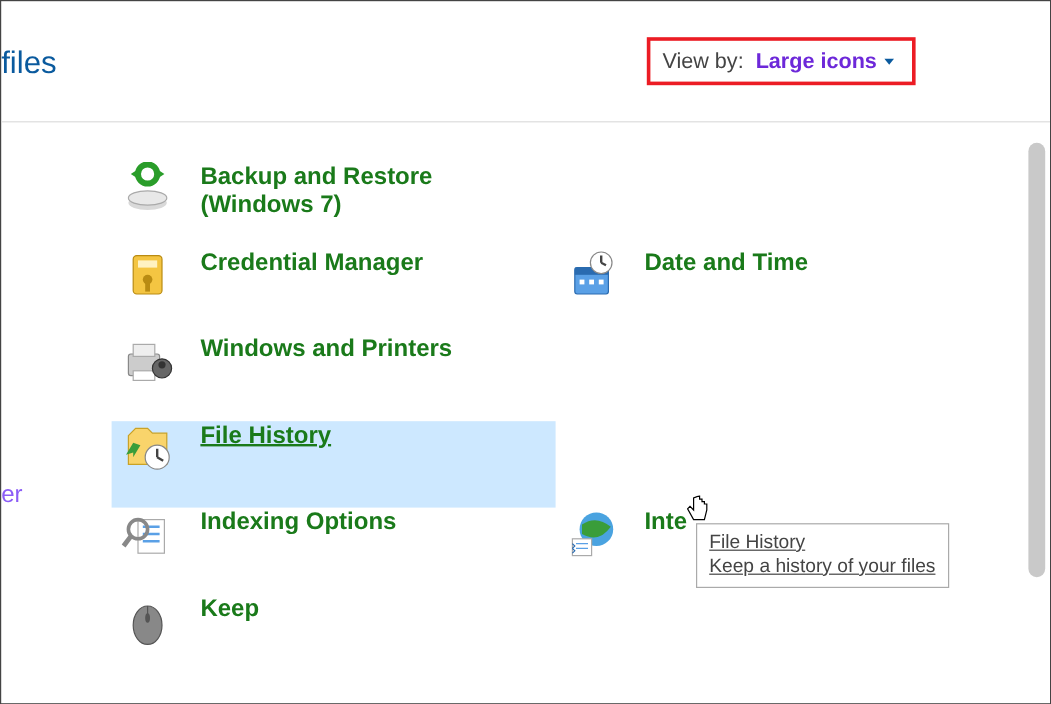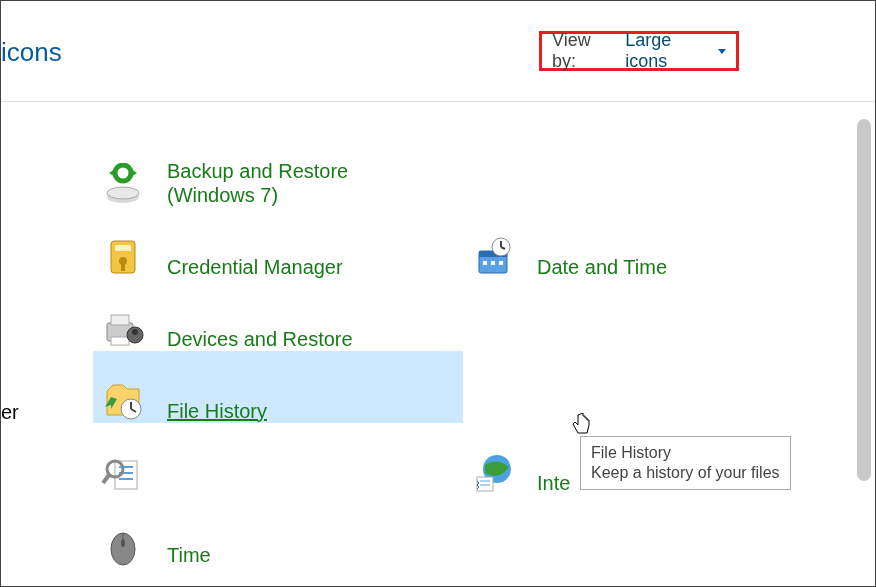--- a/index.html
+++ b/index.html
@@ -1,41 +1,41 @@
 <!DOCTYPE html>
 <html><head>
 <meta charset="utf-8">
 <style>
   html,body{margin:0;padding:0;font-family:"Segoe UI",Arial,sans-serif;background:#fff;color:#222;}
   .frame{width:876px;height:587px;position:relative;border:1px solid #444;box-sizing:border-box;overflow:hidden;}
   .title-cut{position:absolute;top:36px;left:0;font-size:26px;color:#0a5a9e;}
-  .viewby-box{position:absolute;top:30px;left:538px;width:200px;height:40px;border:3px solid #ec1c24;box-sizing:border-box;display:flex;align-items:center;padding:0 10px;font-size:18px;}
+  .viewby-box{position:absolute;top:30px;left:538px;width:224px;height:40px;border:3px solid #ec1c24;box-sizing:border-box;display:flex;align-items:center;padding:0 10px;font-size:18px;}
   .viewby-box .lbl{color:#444;margin-right:10px;}
-  .viewby-box .val{color:#0c4a6e;}
+  .viewby-box .val{color:#6d28d9;font-weight:bold;}
   .viewby-box .caret{width:0;height:0;border-left:4px solid transparent;border-right:4px solid transparent;border-top:5px solid #0a5a9e;margin-left:6px;}
   .divider{position:absolute;top:100px;left:0;right:0;border-top:1px solid #ddd;}
   .grid{position:absolute;top:134px;left:92px;right:40px;bottom:0;}
   .row{display:flex;}
-  .cell{width:370px;height:72px;display:flex;align-items:flex-end;box-sizing:border-box;padding-left:8px;}
+  .cell{width:370px;height:72px;display:flex;align-items:flex-start;box-sizing:border-box;padding-left:8px;font-weight:bold;}
   .cell.hover{background:#cde8ff;}
   .icon{width:44px;height:44px;margin-right:22px;flex-shrink:0;}
   .label{font-size:20px;color:#1a7a1a;line-height:24px;white-space:pre;}
   .label.hover{text-decoration:underline;}
-  .side-cut{position:absolute;top:400px;left:0;font-size:20px;color:#000000;}
+  .side-cut{position:absolute;top:400px;left:0;font-size:20px;color:#8b5cf6;}
   .scrollbar{position:absolute;top:118px;right:4px;width:14px;height:362px;background:#c9c9c9;border-radius:7px;}
   .cursor{position:absolute;top:412px;left:570px;pointer-events:none;}
-  .tooltip{position:absolute;top:435px;left:579px;background:#fff;border:1px solid #aaa;padding:6px 10px;font-size:16px;color:#444;line-height:20px;white-space:pre;}
+  .tooltip{position:absolute;top:435px;left:579px;background:#fff;border:1px solid #aaa;padding:6px 10px;font-size:16px;color:#444;line-height:20px;white-space:pre;text-decoration:underline;}
   
   svg.i{display:block;width:44px;height:44px;}
 </style>
 </head>
 <body>
 <div class="frame">
 
-  <div class="title-cut">icons</div>
+  <div class="title-cut">files</div>
 
   <div class="viewby-box">
     <span class="lbl">View by:</span>
     <span class="val">Large icons</span>
     <span class="caret"></span>
   </div>
 
   <div class="divider"></div>
   <div class="side-cut">er</div>
 
@@ -91,21 +91,21 @@
       <div class="cell">
         <span class="icon">
           <svg class="i" viewBox="0 0 44 44">
               <rect x="6" y="16" width="26" height="18" rx="2" fill="#ccc" stroke="#888"></rect>
               <rect x="10" y="8" width="18" height="10" fill="#eee" stroke="#aaa"></rect>
               <rect x="10" y="30" width="18" height="8" fill="#fff" stroke="#aaa"></rect>
               <circle cx="34" cy="28" r="8" fill="#666" stroke="#333"></circle>
               <circle cx="34" cy="25" r="3" fill="#333"></circle>
             </svg>
         </span>
-        <span class="label">Devices and Restore</span>
+        <span class="label">Windows and Printers</span>
       </div>
     </div>
 
     <div class="row">
       <div class="cell hover">
         <span class="icon">
           <svg class="i" viewBox="0 0 44 44">
               <path d="M6 12 l6 -6 h10 l4 4 h12 v26 h-32 z" fill="#f9d46b" stroke="#c9a227"></path>
               <path d="M10 18 l-6 10 6 -2 0 4 6 -10 z" fill="#3a9d3a"></path>
               <circle cx="30" cy="30" r="10" fill="#fff" stroke="#888"></circle>
@@ -119,20 +119,21 @@
     <div class="row">
       <div class="cell">
         <span class="icon">
           <svg class="i" viewBox="0 0 44 44">
               <rect x="14" y="10" width="22" height="28" fill="#fff" stroke="#aaa"></rect>
               <path d="M18 16 h14 M18 22 h14 M18 28 h14" stroke="#5aa0e6" stroke-width="2"></path>
               <circle cx="14" cy="18" r="8" fill="none" stroke="#888" stroke-width="3"></circle>
               <path d="M8 24 l-6 8" stroke="#888" stroke-width="4"></path>
             </svg>
         </span>
+        <span class="label">Indexing Options</span>
       </div>
       <div class="cell">
         <span class="icon">
           <svg class="i" viewBox="0 0 44 44">
               <circle cx="26" cy="18" r="14" fill="#4aa3e0"></circle>
               <path d="M14 14 q12 -8 24 2 q-10 14 -24 6 z" fill="#3a9d3a"></path>
               <rect x="6" y="26" width="16" height="14" fill="#fff" stroke="#aaa"></rect>
               <path d="M9 30 h10 M9 34 h10" stroke="#5aa0e6"></path>
               <path d="M6 30 l2 2 -2 2 M6 34 l2 2 -2 2" stroke="#2a6bb0" fill="none"></path>
             </svg>
@@ -144,21 +145,21 @@
     <div class="row">
       <div class="cell">
         <span class="icon">
           <svg class="i" viewBox="0 0 44 44">
               <ellipse cx="22" cy="26" rx="12" ry="16" fill="#888" stroke="#555"></ellipse>
               <ellipse cx="22" cy="26" rx="12" ry="16" fill="url(#g)"></ellipse>
               <path d="M22 10 v12" stroke="#555"></path>
               <ellipse cx="22" cy="20" rx="2" ry="4" fill="#555"></ellipse>
             </svg>
         </span>
-        <span class="label">Time</span>
+        <span class="label">Keep</span>
       </div>
     </div>
 
   </div>
 
   <div class="scrollbar"></div>
 
   <div class="tooltip"><span>File History</span>
 <span>Keep a history of your files</span></div>
 

